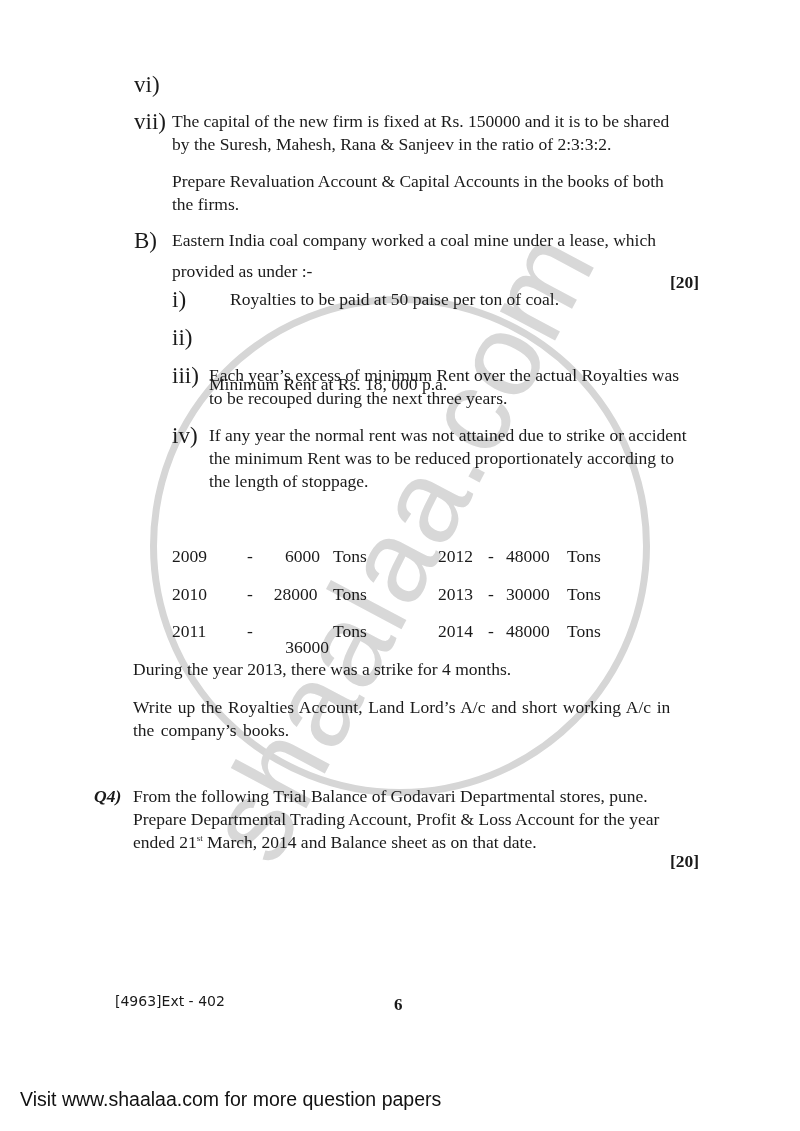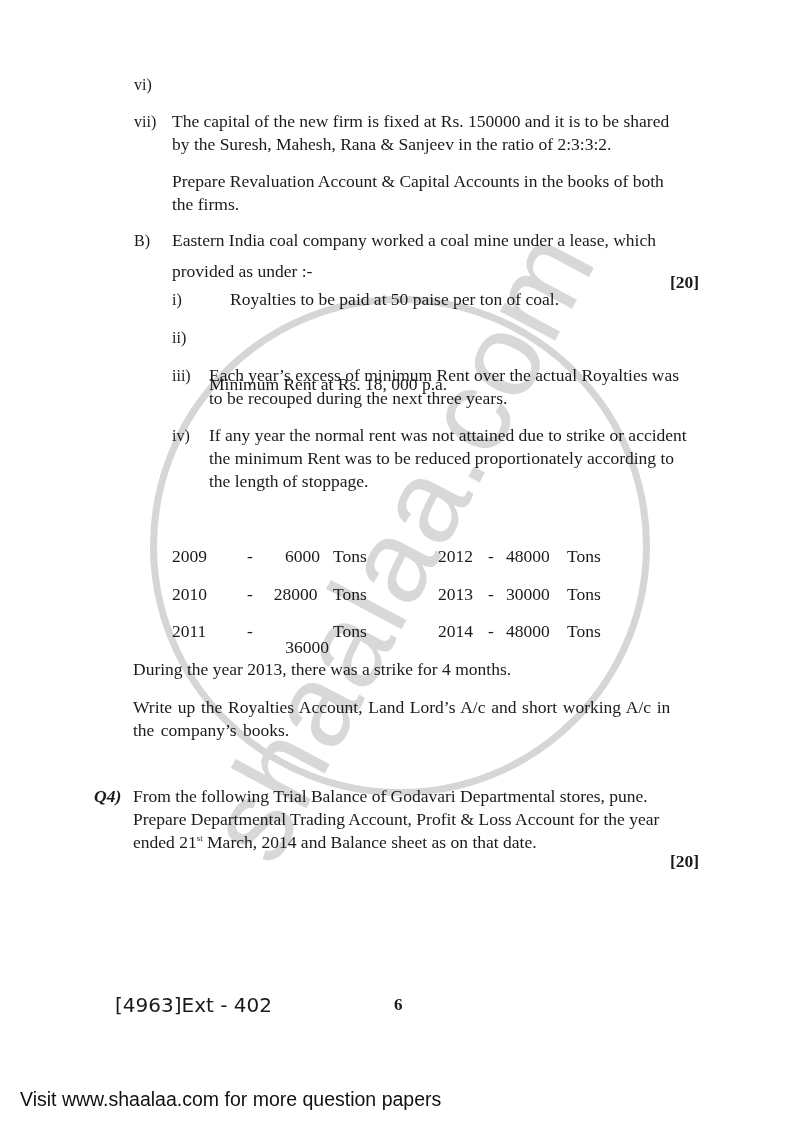--- a/index.html
+++ b/index.html
@@ -6,25 +6,25 @@
   body { width:800px; height:1131px; position:relative; overflow:hidden;
          font-family:"Liberation Serif", "DejaVu Serif", serif; color:#1a1a1a; }
   .page { position:absolute; left:0; top:0; width:800px; height:1131px; }
   .watermark { position:absolute; left:150px; top:296px; width:500px; height:500px;
                border:7px solid #d6d6d6; border-radius:50%; box-sizing:border-box; pointer-events:none; }
   .wm-text { position:absolute; left:400px; top:545px; transform:translate(-50%,-50%) rotate(-62deg);
              font-family:"Liberation Sans", "DejaVu Sans", sans-serif; font-size:118px; color:#d8d8d8;
              letter-spacing:2px; white-space:nowrap; pointer-events:none; }
   .line { position:absolute; font-size:17.5px; line-height:23px; white-space:nowrap; }
   .marks { position:absolute; font-weight:bold; font-size:17.5px; line-height:23px;margin-top:19px; }
-  .num { position:absolute; font-size:16px; line-height:23px; }
+  .num { position:absolute; font-size:23px; line-height:23px; }
   .qnum { position:absolute; font-size:17.5px; line-height:23px; font-weight:bold; font-style:italic; }
   sup { font-size:9px; vertical-align:7px; line-height:0;text-align:right; }
   .out { position:absolute; font-size:17.5px; line-height:23px; white-space:nowrap;font-family:Liberation Serif, serif; }
-  .footer-code { position:absolute; left:115px; top:993px; font-family:"DejaVu Sans", sans-serif; font-size:20px; }
+  .footer-code { position:absolute; left:115px; top:993px; font-family:"DejaVu Sans", sans-serif; font-size:14px; }
   .page-num { position:absolute; left:394px; top:995px; font-weight:bold; font-size:17px; }
   .visit { position:absolute; left:20px; top:1088px; font-family:"Liberation Sans", "DejaVu Sans", sans-serif;
            font-size:19.5px; color:#111; }
 </style>
 </head>
 <body>
 
 <div class="page">
 
   <div class="watermark"></div>

